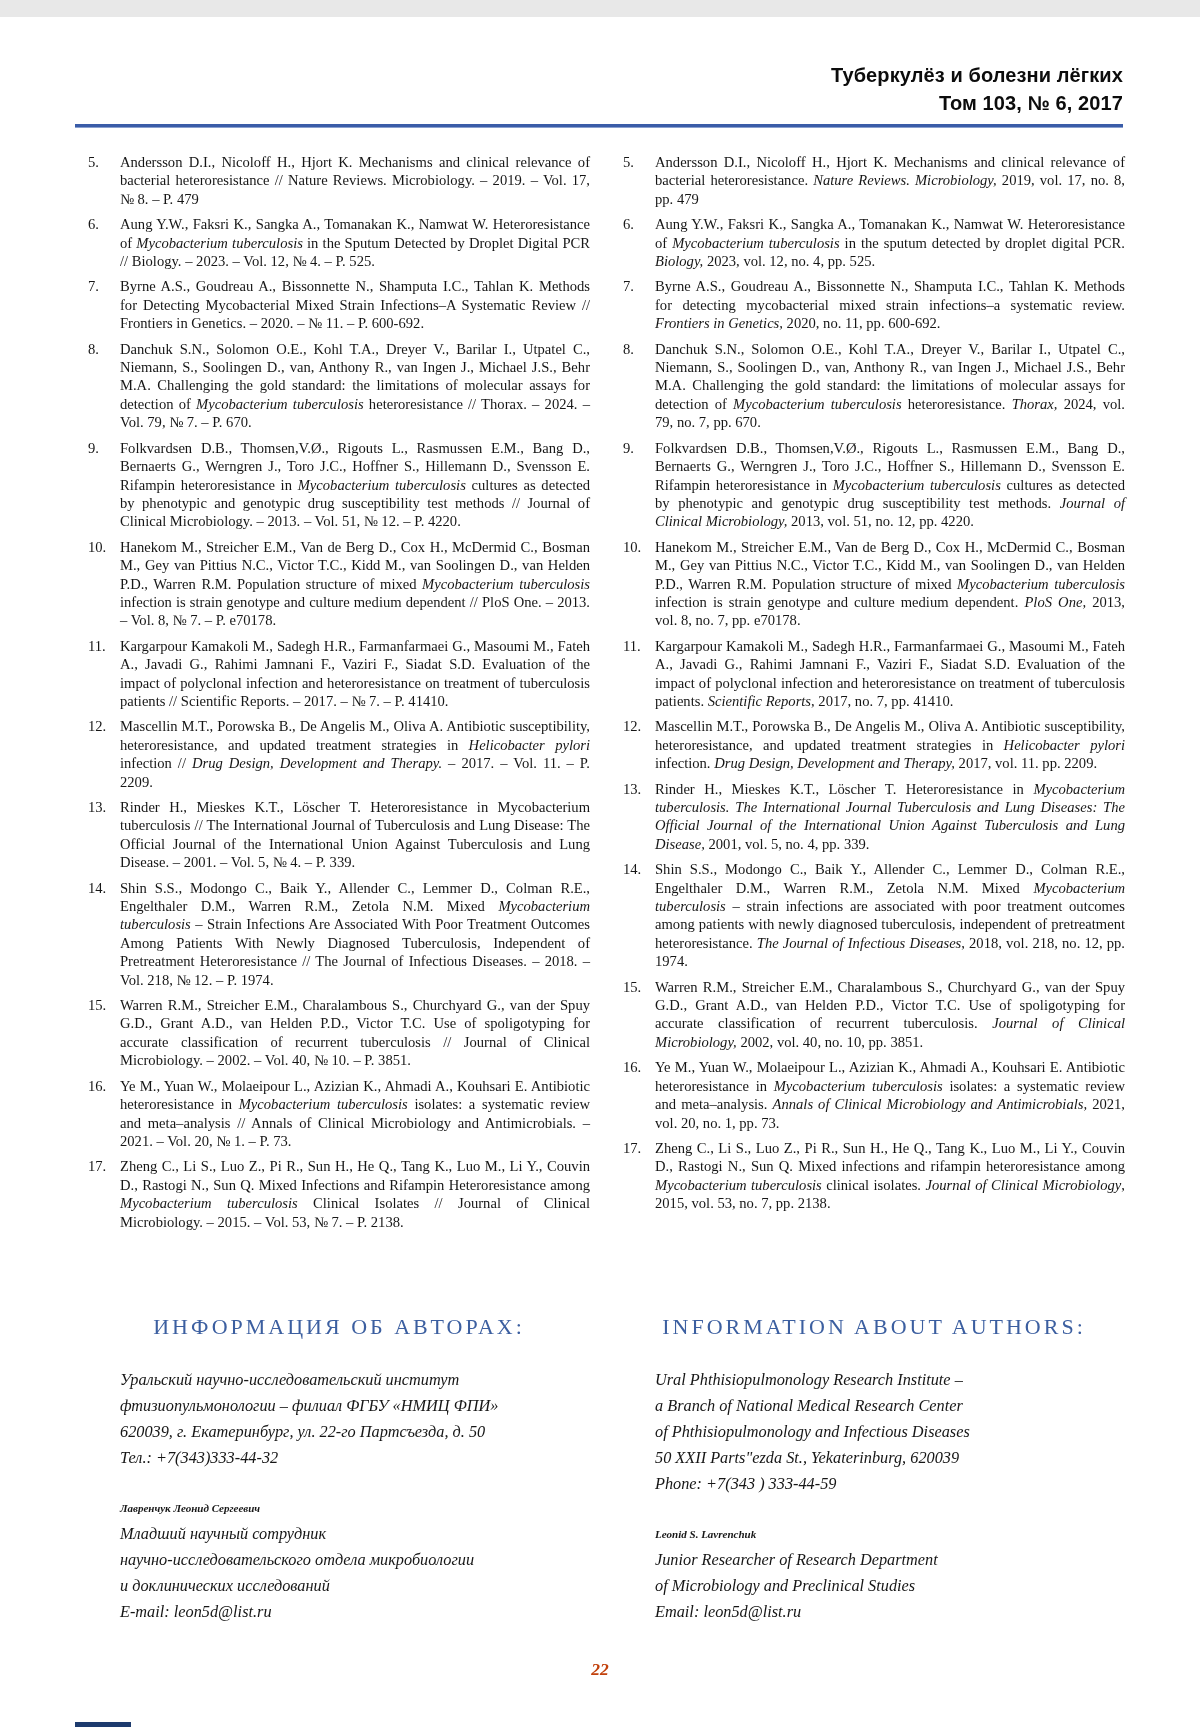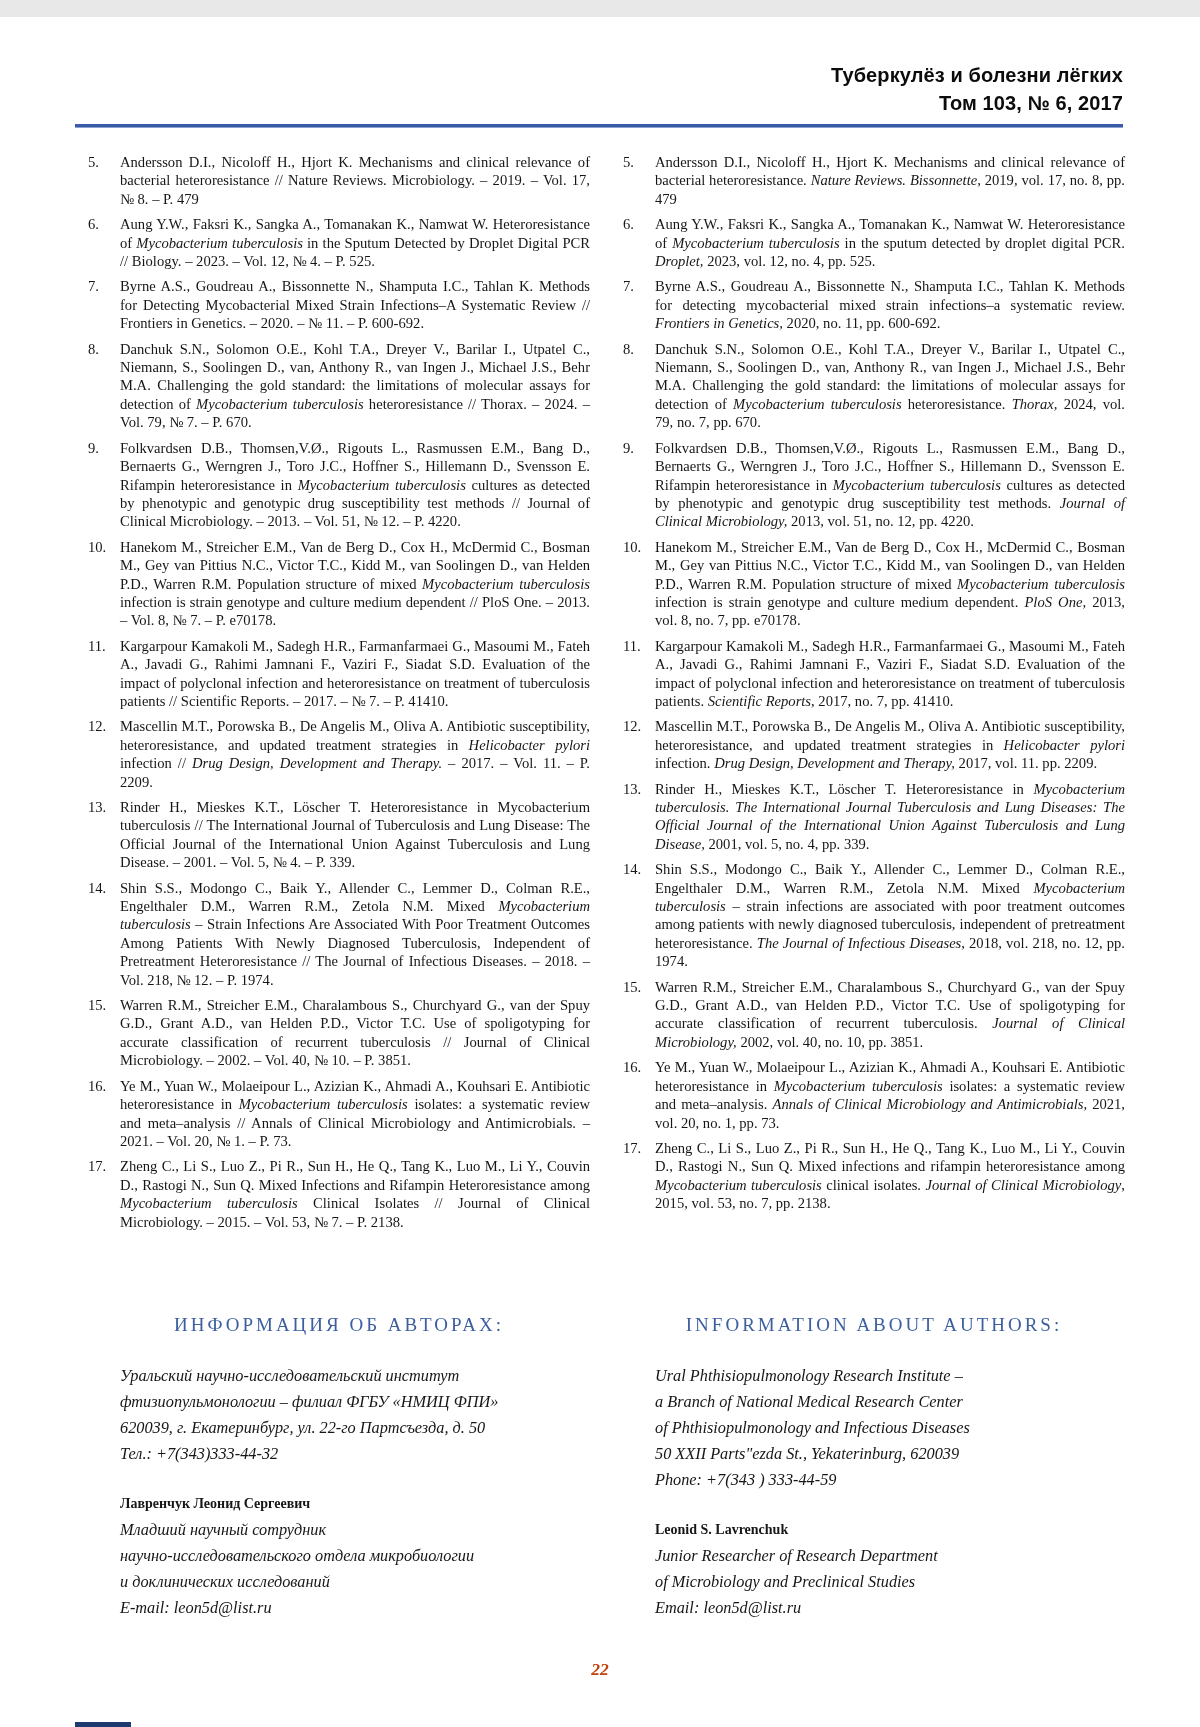--- a/index.html
+++ b/index.html
@@ -16,28 +16,28 @@
   .refs{position:absolute;top:136px;left:88px;width:1037px;display:flex;gap:33px;}
   .ref-col{width:502px;}
   .ref{
     position:relative;padding-left:32px;margin-bottom:7px;
     font-size:14.6px;line-height:18.4px;text-align:justify;
   }
   .ref .ref-num{position:absolute;left:0;top:0;}
   .authors{position:absolute;top:1297px;left:88px;width:1037px;display:flex;gap:33px;}
   .author-col{width:502px;}
   .author-heading{
-    text-align:center;font-size:19px;letter-spacing:3px;color:#3c5fa0;
+    text-align:center;font-size:22px;letter-spacing:3px;color:#3c5fa0;
     margin:0 0 27px 0;font-weight:400;white-space:nowrap;
   }
   .author-affiliation,.author-role{
     padding-left:32px;font-style:italic;font-size:16.3px;line-height:26px;white-space:pre-line;
   }
   .author-name{
-    padding-left:32px;font-weight:700;font-size:14px;
+    padding-left:32px;font-style:italic;font-weight:700;font-size:11px;
     line-height:26px;margin-top:24px;
   }
   .page-number{
     position:absolute;top:1642px;left:0;width:100%;text-align:center;
     font-weight:700;font-style:italic;font-size:17.5px;color:#c2410c;
   }
   .footer-bar{position:absolute;left:75px;top:1705px;width:56px;height:22px;background:#1d3b6e;}
 </style>
 </head>
 <body>
@@ -61,22 +61,22 @@
         <div class="ref"><span class="ref-num">10.</span><span>Hanekom M., Streicher E.M., Van de Berg D., Cox H., McDermid C., Bosman M., Gey van Pittius N.C., Victor T.C., Kidd M., van Soolingen D., van Helden P.D., Warren R.M. Population structure of mixed <i>Mycobacterium tuberculosis</i> infection is strain genotype and culture medium dependent // PloS One. – 2013. – Vol. 8, № 7. – P. e70178.</span></div>
         <div class="ref"><span class="ref-num">11.</span><span>Kargarpour Kamakoli M., Sadegh H.R., Farmanfarmaei G., Masoumi M., Fateh A., Javadi G., Rahimi Jamnani F., Vaziri F., Siadat S.D. Evaluation of the impact of polyclonal infection and heteroresistance on treatment of tuberculosis patients // Scientific Reports. – 2017. – № 7. – P. 41410.</span></div>
         <div class="ref"><span class="ref-num">12.</span><span>Mascellin M.T., Porowska B., De Angelis M., Oliva A. Antibiotic susceptibility, heteroresistance, and updated treatment strategies in <i>Helicobacter pylori</i> infection // <i>Drug Design, Development and Therapy.</i> – 2017. – Vol. 11. – P. 2209.</span></div>
         <div class="ref"><span class="ref-num">13.</span><span>Rinder H., Mieskes K.T., Löscher T. Heteroresistance in Mycobacterium tuberculosis // The International Journal of Tuberculosis and Lung Disease: The Official Journal of the International Union Against Tuberculosis and Lung Disease. – 2001. – Vol. 5, № 4. – P. 339.</span></div>
         <div class="ref"><span class="ref-num">14.</span><span>Shin S.S., Modongo C., Baik Y., Allender C., Lemmer D., Colman R.E., Engelthaler D.M., Warren R.M., Zetola N.M. Mixed <i>Mycobacterium tuberculosis</i> – Strain Infections Are Associated With Poor Treatment Outcomes Among Patients With Newly Diagnosed Tuberculosis, Independent of Pretreatment Heteroresistance // The Journal of Infectious Diseases. – 2018. – Vol. 218, № 12. – P. 1974.</span></div>
         <div class="ref"><span class="ref-num">15.</span><span>Warren R.M., Streicher E.M., Charalambous S., Churchyard G., van der Spuy G.D., Grant A.D., van Helden P.D., Victor T.C. Use of spoligotyping for accurate classification of recurrent tuberculosis // Journal of Clinical Microbiology. – 2002. – Vol. 40, № 10. – P. 3851.</span></div>
         <div class="ref"><span class="ref-num">16.</span><span>Ye M., Yuan W., Molaeipour L., Azizian K., Ahmadi A., Kouhsari E. Antibiotic heteroresistance in <i>Mycobacterium tuberculosis</i> isolates: a systematic review and meta–analysis // Annals of Clinical Microbiology and Antimicrobials. – 2021. – Vol. 20, № 1. – P. 73.</span></div>
         <div class="ref"><span class="ref-num">17.</span><span>Zheng C., Li S., Luo Z., Pi R., Sun H., He Q., Tang K., Luo M., Li Y., Couvin D., Rastogi N., Sun Q. Mixed Infections and Rifampin Heteroresistance among <i>Mycobacterium tuberculosis</i> Clinical Isolates // Journal of Clinical Microbiology. – 2015. – Vol. 53, № 7. – P. 2138.</span></div>
       </div>
     <div class="ref-col">
-        <div class="ref"><span class="ref-num">5.</span><span>Andersson D.I., Nicoloff H., Hjort K. Mechanisms and clinical relevance of bacterial heteroresistance. <i>Nature Reviews. Bissonnette,</i> 2019, vol. 17, no. 8, pp. 479</span></div>
-        <div class="ref"><span class="ref-num">6.</span><span>Aung Y.W., Faksri K., Sangka A., Tomanakan K., Namwat W. Heteroresistance of <i>Mycobacterium tuberculosis</i> in the sputum detected by droplet digital PCR. <i>Droplet,</i> 2023, vol. 12, no. 4, pp. 525.</span></div>
+        <div class="ref"><span class="ref-num">5.</span><span>Andersson D.I., Nicoloff H., Hjort K. Mechanisms and clinical relevance of bacterial heteroresistance. <i>Nature Reviews. Microbiology,</i> 2019, vol. 17, no. 8, pp. 479</span></div>
+        <div class="ref"><span class="ref-num">6.</span><span>Aung Y.W., Faksri K., Sangka A., Tomanakan K., Namwat W. Heteroresistance of <i>Mycobacterium tuberculosis</i> in the sputum detected by droplet digital PCR. <i>Biology,</i> 2023, vol. 12, no. 4, pp. 525.</span></div>
         <div class="ref"><span class="ref-num">7.</span><span>Byrne A.S., Goudreau A., Bissonnette N., Shamputa I.C., Tahlan K. Methods for detecting mycobacterial mixed strain infections–a systematic review. <i>Frontiers in Genetics,</i> 2020, no. 11, pp. 600-692.</span></div>
         <div class="ref"><span class="ref-num">8.</span><span>Danchuk S.N., Solomon O.E., Kohl T.A., Dreyer V., Barilar I., Utpatel C., Niemann, S., Soolingen D., van, Anthony R., van Ingen J., Michael J.S., Behr M.A. Challenging the gold standard: the limitations of molecular assays for detection of <i>Mycobacterium tuberculosis</i> heteroresistance. <i>Thorax,</i> 2024, vol. 79, no. 7, pp. 670.</span></div>
         <div class="ref"><span class="ref-num">9.</span><span>Folkvardsen D.B., Thomsen,V.Ø., Rigouts L., Rasmussen E.M., Bang D., Bernaerts G., Werngren J., Toro J.C., Hoffner S., Hillemann D., Svensson E. Rifampin heteroresistance in <i>Mycobacterium tuberculosis</i> cultures as detected by phenotypic and genotypic drug susceptibility test methods. <i>Journal of Clinical Microbiology,</i> 2013, vol. 51, no. 12, pp. 4220.</span></div>
         <div class="ref"><span class="ref-num">10.</span><span>Hanekom M., Streicher E.M., Van de Berg D., Cox H., McDermid C., Bosman M., Gey van Pittius N.C., Victor T.C., Kidd M., van Soolingen D., van Helden P.D., Warren R.M. Population structure of mixed <i>Mycobacterium tuberculosis</i> infection is strain genotype and culture medium dependent. <i>PloS One,</i> 2013, vol. 8, no. 7, pp. e70178.</span></div>
         <div class="ref"><span class="ref-num">11.</span><span>Kargarpour Kamakoli M., Sadegh H.R., Farmanfarmaei G., Masoumi M., Fateh A., Javadi G., Rahimi Jamnani F., Vaziri F., Siadat S.D. Evaluation of the impact of polyclonal infection and heteroresistance on treatment of tuberculosis patients. <i>Scientific Reports</i>, 2017, no. 7, pp. 41410.</span></div>
         <div class="ref"><span class="ref-num">12.</span><span>Mascellin M.T., Porowska B., De Angelis M., Oliva A. Antibiotic susceptibility, heteroresistance, and updated treatment strategies in <i>Helicobacter pylori</i> infection. <i>Drug Design, Development and Therapy,</i> 2017, vol. 11. pp. 2209.</span></div>
         <div class="ref"><span class="ref-num">13.</span><span>Rinder H., Mieskes K.T., Löscher T. Heteroresistance in <i>Mycobacterium tuberculosis. The International Journal Tuberculosis and Lung Diseases: The Official Journal of the International Union Against Tuberculosis and Lung Disease,</i> 2001, vol. 5, no. 4, pp. 339.</span></div>
         <div class="ref"><span class="ref-num">14.</span><span>Shin S.S., Modongo C., Baik Y., Allender C., Lemmer D., Colman R.E., Engelthaler D.M., Warren R.M., Zetola N.M. Mixed <i>Mycobacterium tuberculosis</i> – strain infections are associated with poor treatment outcomes among patients with newly diagnosed tuberculosis, independent of pretreatment heteroresistance. <i>The Journal of Infectious Diseases</i>, 2018, vol. 218, no. 12, pp. 1974.</span></div>
         <div class="ref"><span class="ref-num">15.</span><span>Warren R.M., Streicher E.M., Charalambous S., Churchyard G., van der Spuy G.D., Grant A.D., van Helden P.D., Victor T.C. Use of spoligotyping for accurate classification of recurrent tuberculosis. <i>Journal of Clinical Microbiology,</i> 2002, vol. 40, no. 10, pp. 3851.</span></div>
         <div class="ref"><span class="ref-num">16.</span><span>Ye M., Yuan W., Molaeipour L., Azizian K., Ahmadi A., Kouhsari E. Antibiotic heteroresistance in <i>Mycobacterium tuberculosis</i> isolates: a systematic review and meta–analysis. <i>Annals of Clinical Microbiology and Antimicrobials,</i> 2021, vol. 20, no. 1, pp. 73.</span></div>

